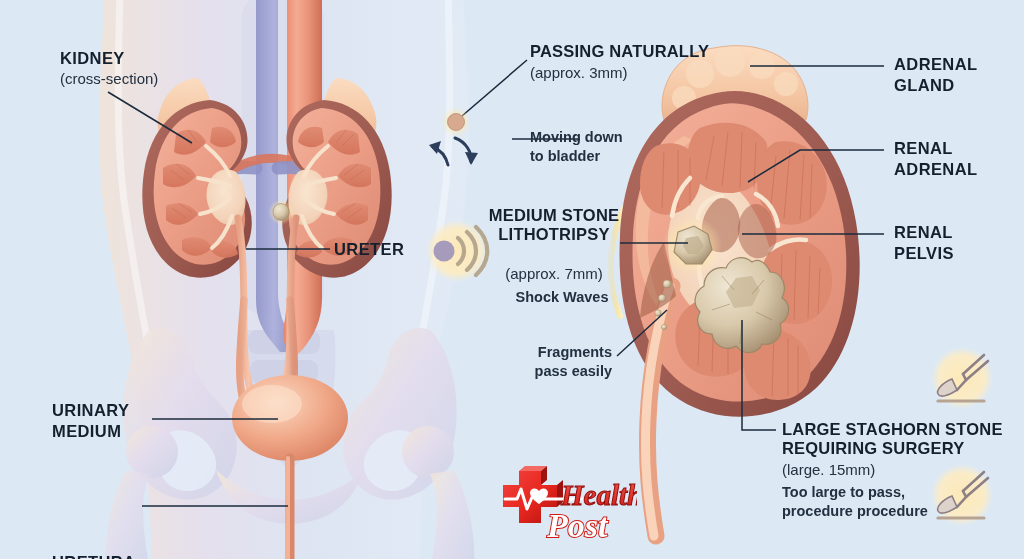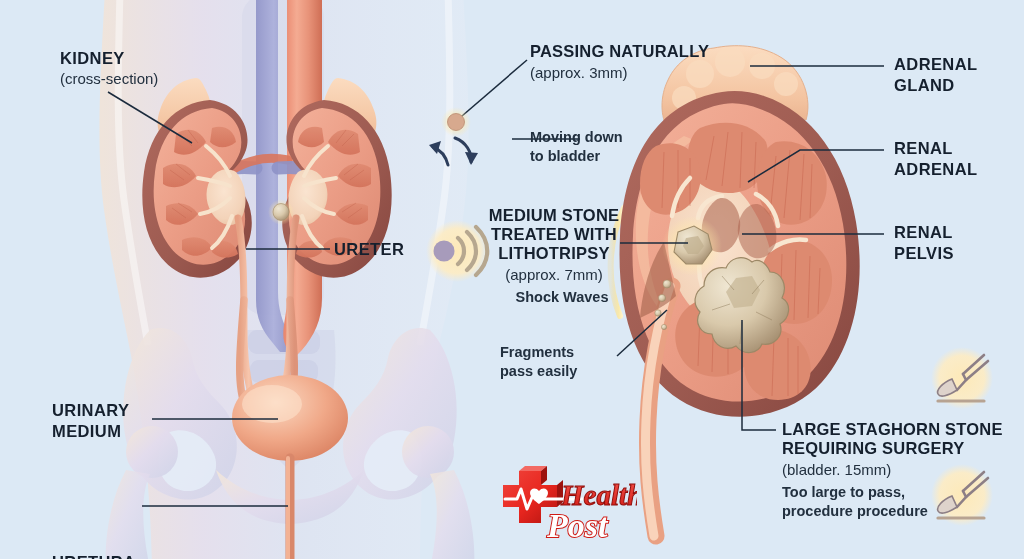--- a/index.html
+++ b/index.html
@@ -18,21 +18,21 @@
   .cap-sub{
     font-size:15px;font-weight:400;line-height:19px;color:#22303f;
   }
   .cap-note{
     font-size:14.5px;font-weight:700;line-height:19px;color:#22303f;
   }
   .cap-anat{
     font-size:16.5px;font-weight:700;letter-spacing:.4px;line-height:21px;color:#15202e;
   }
   .center{text-align:center;}
-  .right{}
+  .right{text-align:right;}
   .logo{position:absolute;left:487px;top:463px;width:150px;height:86px;}
 </style>
 </head>
 <body>
 
 <div id="stage">
 
   <svg class="svg-layer" viewBox="0 0 1024 559">
     <defs>
 
@@ -415,36 +415,35 @@
     <div class="cap-bold">PASSING NATURALLY</div>
     <div class="cap-sub" style="margin-top:2px;">(approx. 3mm)</div>
   </div>
   <div class="lbl" style="left:530px;top:128px;">
     <div class="cap-note">Moving down</div>
     <div class="cap-note">to bladder</div>
   </div>
 
   <div class="lbl center" style="left:484px;top:206px;width:140px;">
     <div class="cap-bold">MEDIUM STONE</div>
-    <div class="cap-bold">TREATED WITH</div>
     <div class="cap-bold">LITHOTRIPSY</div>
-    <div class="cap-sub" style="margin-top:2px;">(approx. 7mm)</div>
+    <div class="cap-sub" style="margin-top:20px;">(approx. 7mm)</div>
   </div>
   <div class="lbl center" style="left:500px;top:288px;width:124px;">
     <div class="cap-note">Shock Waves</div>
   </div>
   <div class="lbl right" style="left:500px;top:343px;width:112px;">
     <div class="cap-note">Fragments</div>
     <div class="cap-note">pass easily</div>
   </div>
 
   <div class="lbl" style="left:782px;top:420px;">
     <div class="cap-bold">LARGE STAGHORN STONE</div>
     <div class="cap-bold">REQUIRING SURGERY</div>
-    <div class="cap-sub" style="margin-top:2px;">(bladder. 15mm)</div>
+    <div class="cap-sub" style="margin-top:2px;">(large. 15mm)</div>
   </div>
   <div class="lbl" style="left:782px;top:483px;">
     <div class="cap-note">Too large to pass,</div>
     <div class="cap-note">procedure procedure</div>
   </div>
 
   <svg class="svg-layer" viewBox="0 0 1024 559">
 
     <g>
       <circle cx="457" cy="251" r="31" fill="url(#haloG)"></circle>

